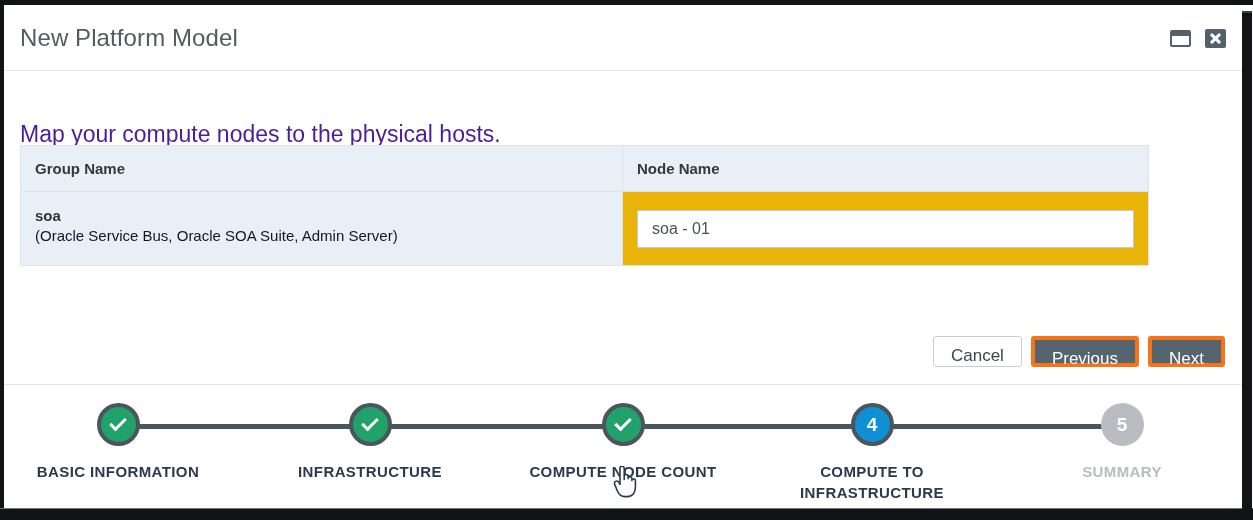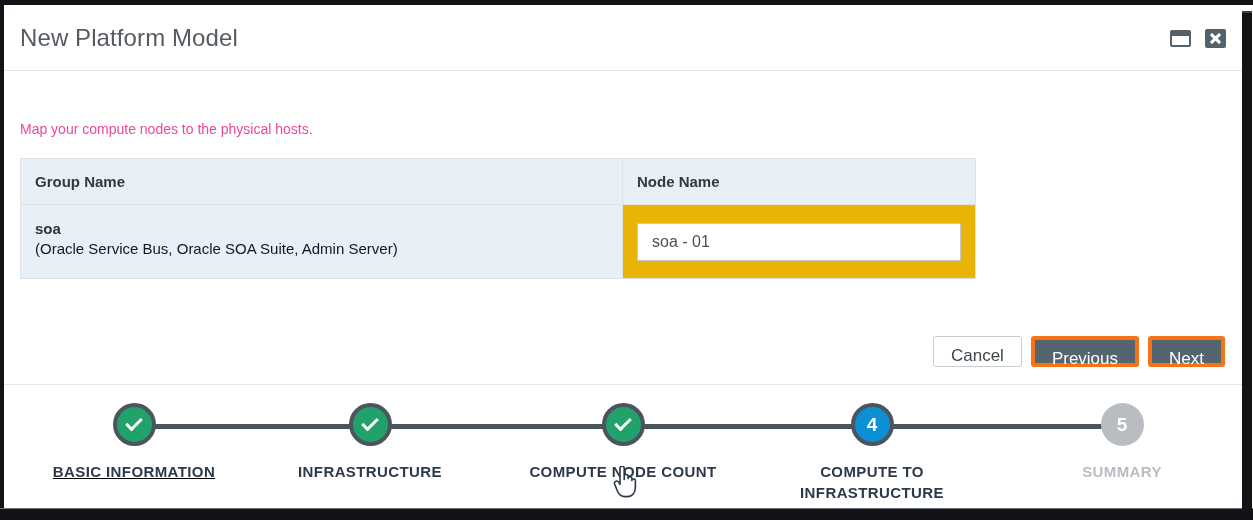--- a/index.html
+++ b/index.html
@@ -106,30 +106,30 @@
   .ico-close::after  { transform: rotate(-45deg); }
 
   
   .body-area {
     position: relative;
     height: 314px;
     border-bottom: 1px solid #e3e5e7;
   }
   .instruction {
     position: absolute; left: 16px; top: 50px;
-    font-size: 14px;
-    color: #ec4899;
+    font-size: 23px;
+    color: #4c1d95;
     white-space: nowrap;
   }
 
   
   .map-table {
     position: absolute;
-    left: 16px; top: 87px;
-    width: 956px;
+    left: 16px; top: 74px;
+    width: 1129px;
     border: 1px solid #dfe3e6;
     border-collapse: collapse;
     table-layout: fixed;
   }
   .map-table th {
     background: #e8eff7;
     text-align: left;
     font-size: 15px;
     font-weight: bold;
     color: #33383d;
@@ -333,21 +333,21 @@
       <div class="footer-btns">
         <button class="btn btn-secondary">Cancel</button>
         <button class="btn btn-primary">Previous</button>
         <button class="btn btn-primary">Next</button>
       </div>
     </div>
 
     <div class="stepper">
       <div class="steps-wrap" id="steps-wrap">
           <div class="step-line" style="left: 120px; width: 998px; top: 39px;"></div>
-          <div class="step" style="left: 20px; text-decoration: underline;">
+          <div class="step" style="left: 4px;">
             <div class="step-circle done">
               <span class="chk"></span>
             </div>
             <div class="step-label">BASIC INFORMATION</div>
           </div>
           <div class="step" style="left: 256px;">
             <div class="step-circle done">
               <span class="chk"></span>
             </div>
             <div class="step-label">INFRASTRUCTURE</div>

